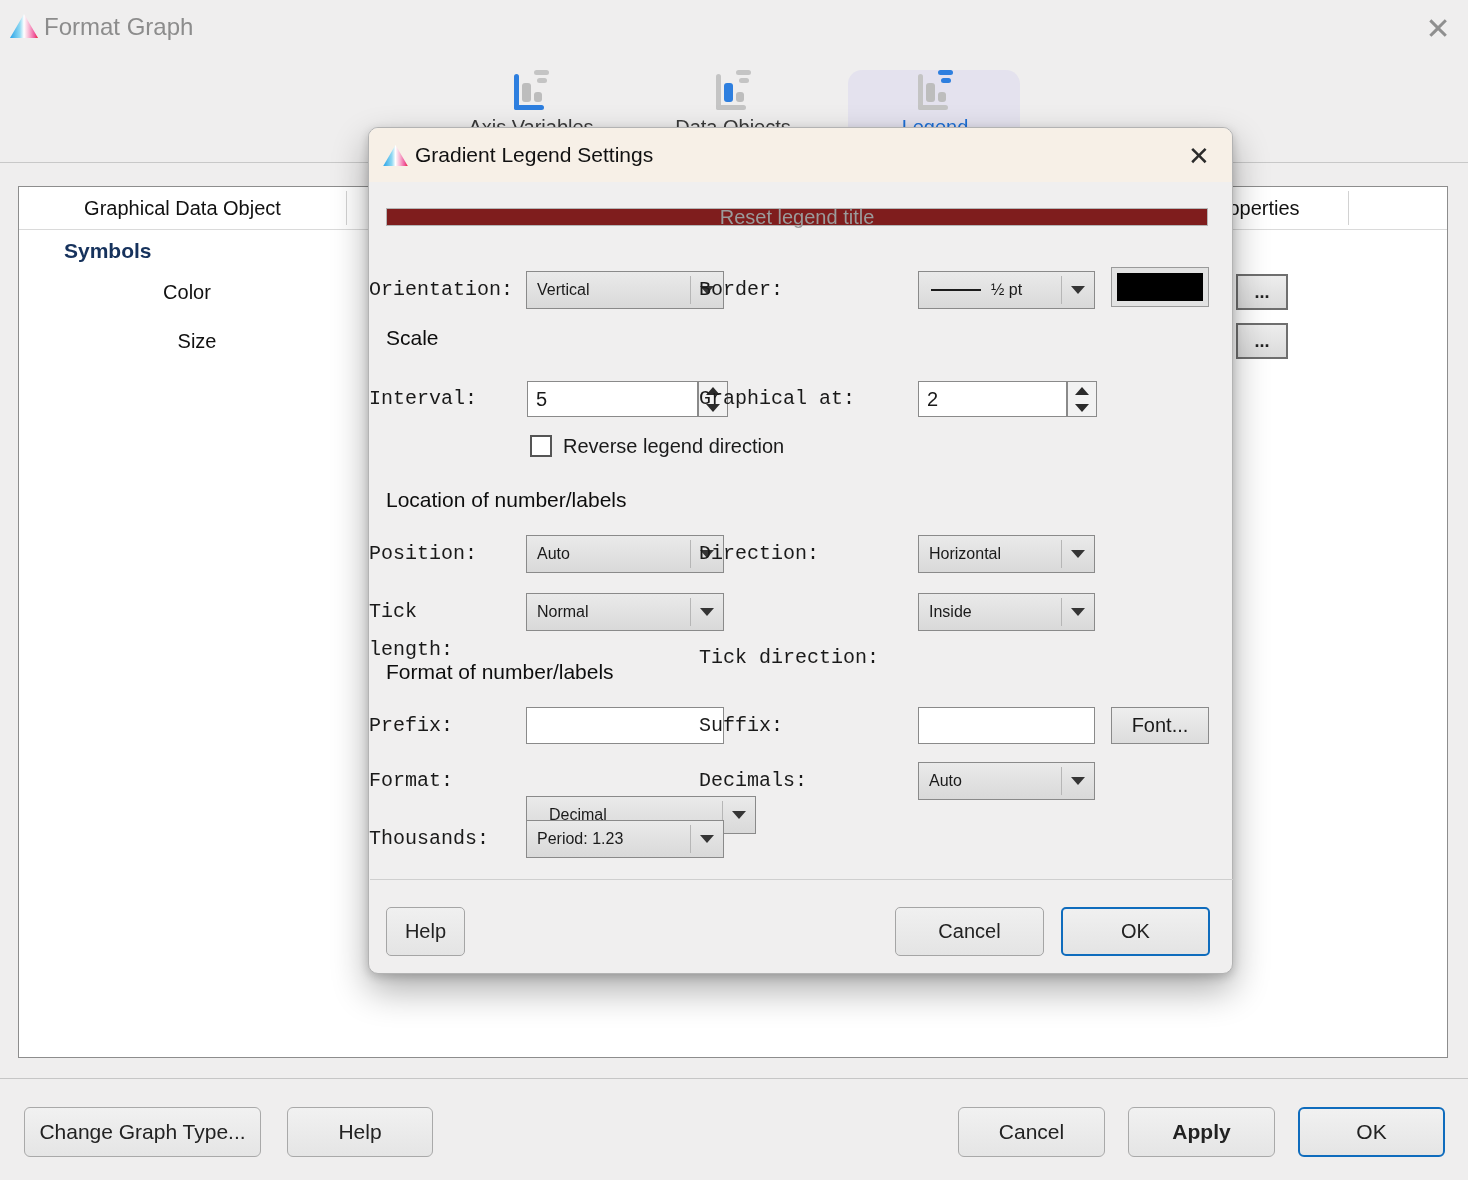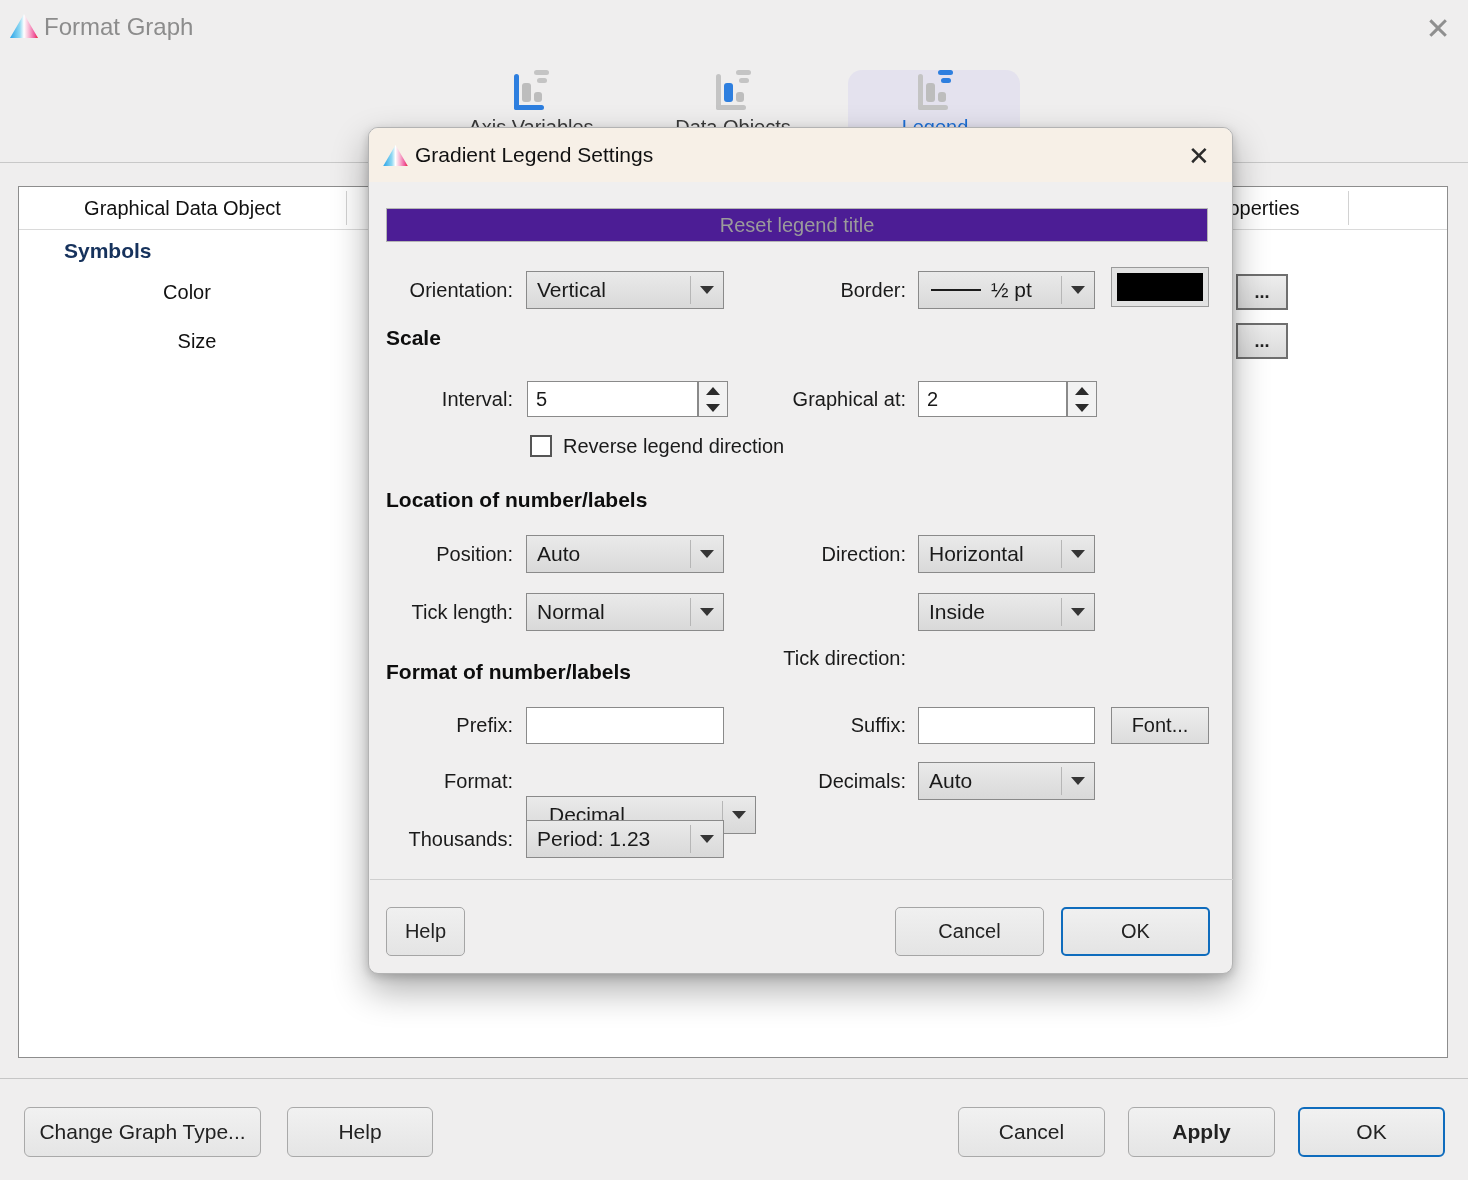--- a/index.html
+++ b/index.html
@@ -47,29 +47,29 @@
 
   
   .modal { left:368px; top:127px; width:865px; height:847px; background:#f0efef;
            border:1px solid #b3b3b3; border-radius:10px;
            box-shadow:0 16px 36px rgba(0,0,0,0.32), 0 3px 10px rgba(0,0,0,0.18); }
   .modal-titlebar { left:0; top:0; width:863px; height:54px; background:#f7f0e7; border-radius:9px 9px 0 0; }
   .modal-title { left:46px; top:0; height:54px; line-height:54px; font-size:21px; color:#111; }
   .modal-close { left:808px; top:8px; width:44px; height:40px; font-size:26px; color:#2b2b2b;
                  display:flex; align-items:center; justify-content:center; cursor:default; }
 
-  .reset-btn { left:17px; top:80px; width:822px; height:34px; background:#4c1d95; border:1px solid #b5b5b5;
+  .reset-btn { left:17px; top:80px; width:822px; height:18px; background:#7f1d1d; border:1px solid #b5b5b5;
                color:#9b9b9b; font-size:20px; display:flex; align-items:center; justify-content:center; }
 
-  .mlabel { font-size:20px; color:#1a1a1a; text-align:right; line-height:38px; height:38px; }
-  .heading { font-size:21px; font-weight:bold; color:#0d0d0d;text-align:right; }
+  .mlabel { font-size:20px; color:#1a1a1a; text-align:left; line-height:38px; height:38px;font-family:Liberation Mono, monospace; }
+  .heading { font-size:21px; font-weight:normal; color:#0d0d0d;text-align:right; }
 
   .drop { height:38px; background:linear-gradient(#eaeaea,#d9d9d9); border:1px solid #8a8a8a;
           display:flex; align-items:center; cursor:default; }
-  .drop .val { flex:1; padding-left:10px; font-size:21px; color:#1a1a1a; white-space:nowrap; overflow:hidden; }
+  .drop .val { flex:1; padding-left:10px; font-size:16px; color:#1a1a1a; white-space:nowrap; overflow:hidden; }
   .drop .dsep { width:1px; align-self:stretch; margin:4px 0; background:#b6b6b6; }
   .drop .arr { width:32px; display:flex; align-items:center; justify-content:center; }
   .tri-dn { width:0; height:0; border-left:7px solid transparent; border-right:7px solid transparent;
             border-top:8px solid #353535; }
   .line-swatch { width:50px; height:2px; background:#1c1c1c; margin:0 10px 0 12px; }
 
   .numwrap { display:flex; height:36px; }
   .ti { flex:1; height:36px; border:1px solid #8a8a8a; background:#fff; font-family:"Liberation Sans",sans-serif;
         font-size:20px; padding:0 8px; color:#1a1a1a; outline:none; min-width:0; }
   .spin { width:30px; background:#f2f2f2; border:1px solid #8a8a8a; border-left:1px solid #8a8a8a;

